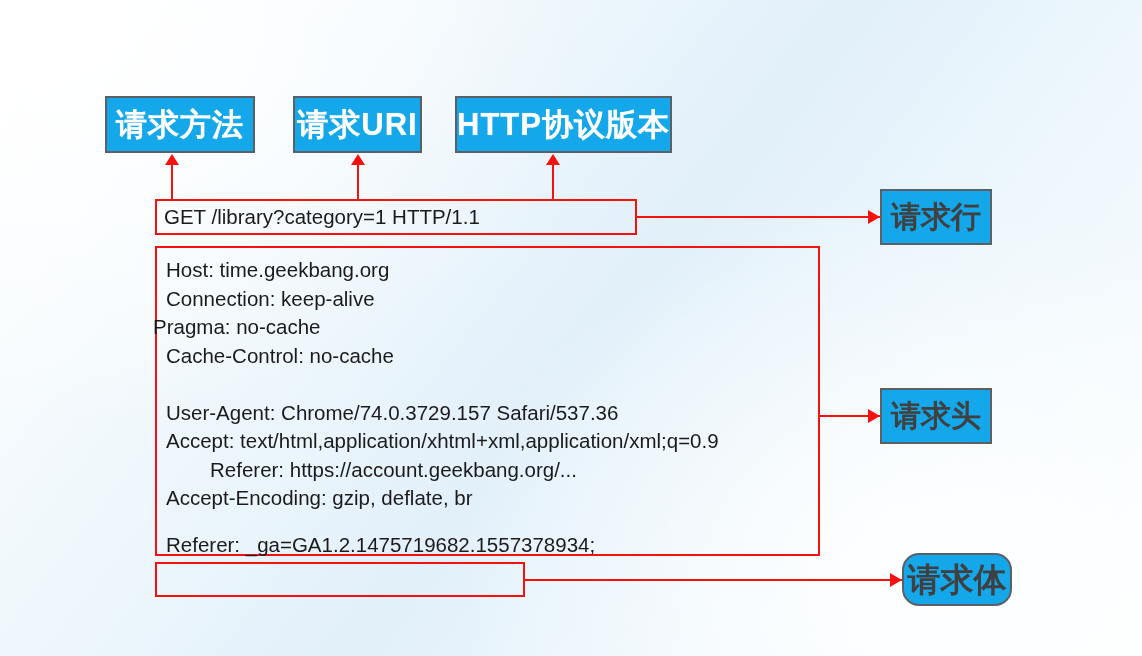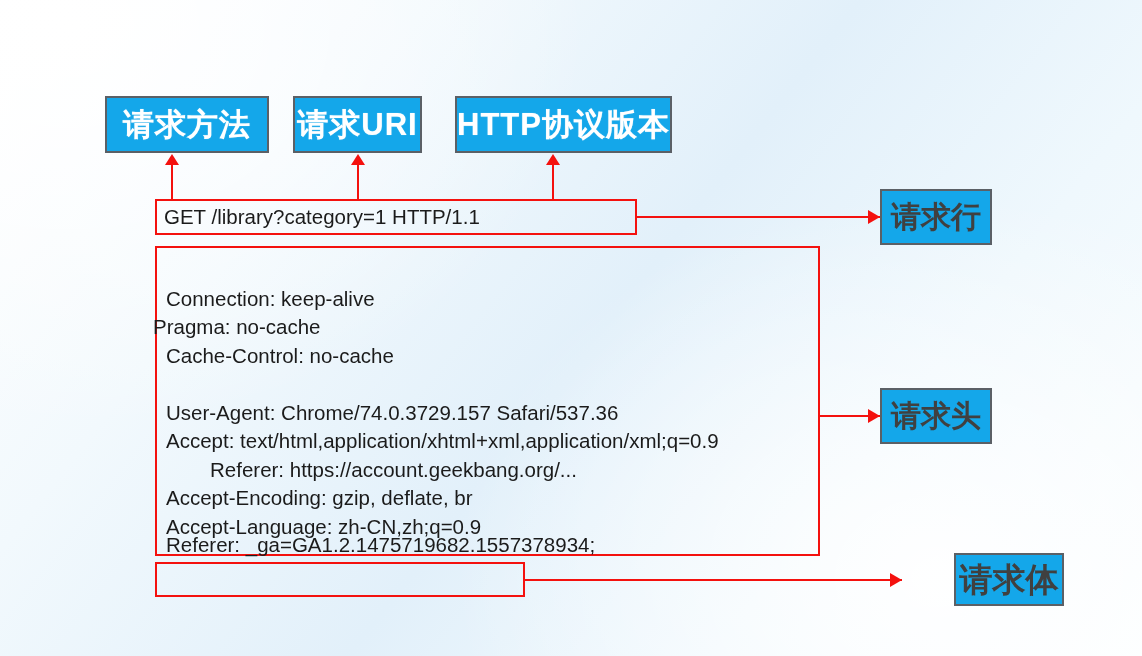--- a/index.html
+++ b/index.html
@@ -94,21 +94,21 @@
     border-top: 7px solid transparent;
     border-bottom: 7px solid transparent;
     border-left: 12px solid #f4110e;
   }
 </style>
 </head>
 <body>
 
 <div id="canvas">
 
-  <div class="blue-box top" style="left:105px; top:96px; width:164px; height:57px;">
+  <div class="blue-box top" style="left:105px; top:96px; width:150px; height:57px;">
     <span>请求方法</span>
   </div>
 
   <div class="blue-box top" style="left:293px; top:96px; width:129px; height:57px;">
     <span>请求URI</span>
   </div>
 
   <div class="blue-box top" style="left:455px; top:96px; width:217px; height:57px;">
     <span>HTTP协议版本</span>
   </div>
@@ -127,41 +127,41 @@
 
   <div class="h-line" style="left:637px; top:216px; width:243px;"></div>
   <div class="h-arrow-head" style="left:868px; top:210px;"></div>
 
   <div class="blue-box side" style="left:880px; top:189px; width:112px; height:56px;">
     <span>请求行</span>
   </div>
 
   <div class="red-box" style="left:155px; top:246px; width:665px; height:310px;"></div>
 
+  <div class="code-text hdr-line" style="left:166px; top:256px;">Host: time.geekbang.org</div>
   <div class="code-text hdr-line" style="left:166px; top:284.5px;">Connection: keep-alive</div>
   <div class="code-text hdr-line" style="left:153px; top:313px;">Pragma: no-cache</div>
   <div class="code-text hdr-line" style="left:166px; top:341.5px;">Cache-Control: no-cache</div>
   <div class="code-text hdr-line" style="left:166px; top:398.5px;">User-Agent: Chrome/74.0.3729.157 Safari/537.36</div>
   <div class="code-text hdr-line" style="left:166px; top:427px;">Accept: text/html,application/xhtml+xml,application/xml;q=0.9</div>
   <div class="code-text hdr-line" style="left:166px; top:455.5px;margin-left:44px;">Referer: https://account.geekbang.org/...</div>
   <div class="code-text hdr-line" style="left:166px; top:484px;">Accept-Encoding: gzip, deflate, br</div>
-  <div class="code-text hdr-line" style="left:166px; top:512.5px;">Accept-Language: zh-CN,zh;q=0.9</div>
   <div class="code-text hdr-line" style="left:166px; top:531px;">Referer: _ga=GA1.2.1475719682.1557378934;</div>
 
   <div class="h-line" style="left:820px; top:415px; width:60px;"></div>
   <div class="h-arrow-head" style="left:868px; top:409px;"></div>
 
   <div class="blue-box side" style="left:880px; top:388px; width:112px; height:56px;">
     <span>请求头</span>
   </div>
 
   <div class="red-box" style="left:155px; top:562px; width:370px; height:35px;">
     <span class="code-text" style="left:9px; top:4px;"></span>
   </div>
 
   <div class="h-line" style="left:525px; top:579px; width:377px;"></div>
   <div class="h-arrow-head" style="left:890px; top:573px;"></div>
 
-  <div class="blue-box side big" style="left:954px; top:553px; width:110px; height:53px;">
+  <div class="blue-box side big" style="left:902px; top:553px; width:110px; height:53px;border-radius:17px;">
     <span>请求体</span>
   </div>
 
 </div>
 
 </body></html>

